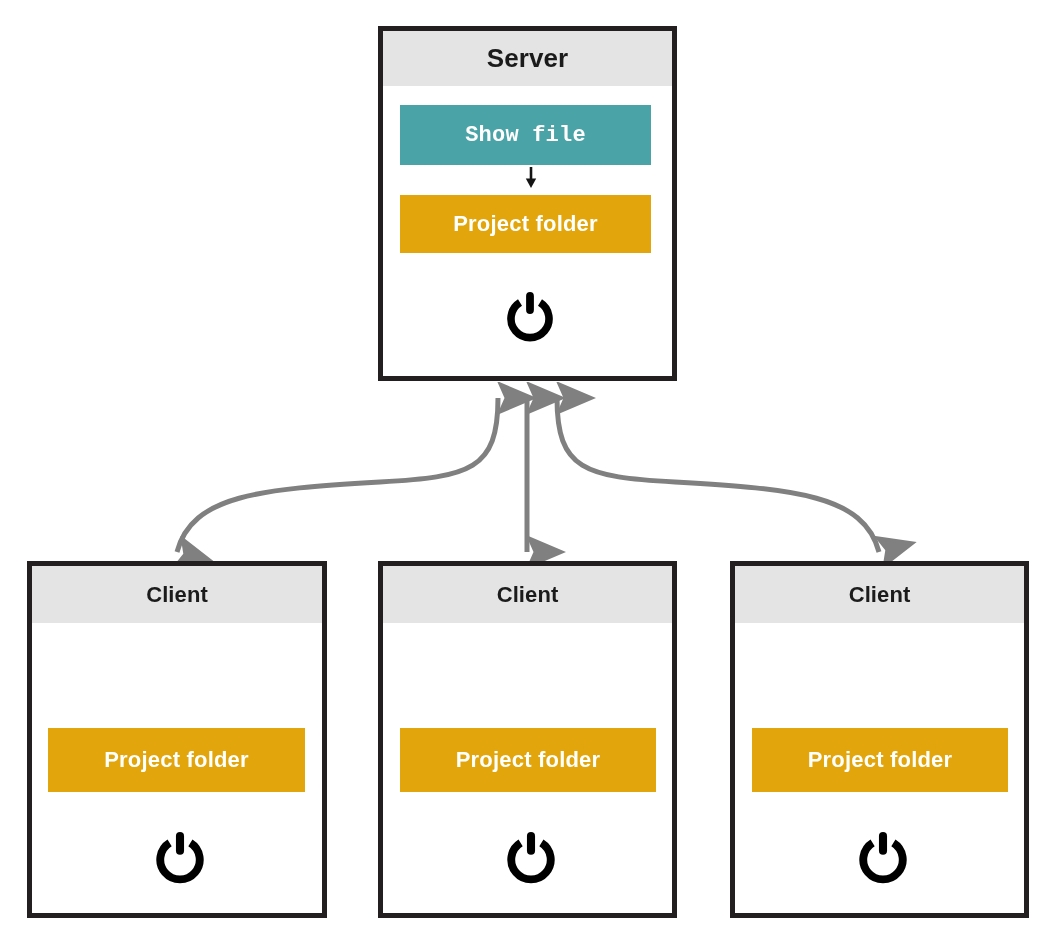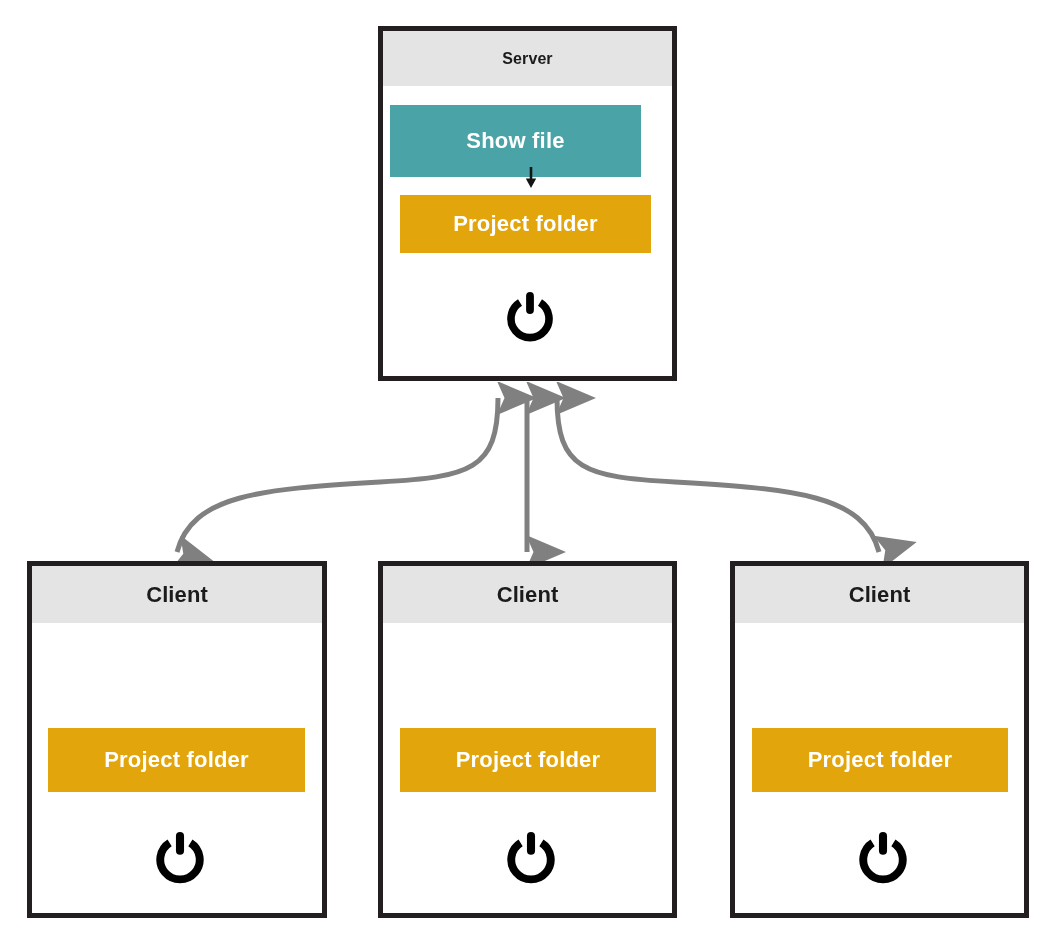--- a/index.html
+++ b/index.html
@@ -96,24 +96,24 @@
       <path d="M 527,398 L 527,552" fill="none" stroke="#808080" stroke-width="5" marker-start="url(#ah-up)" marker-end="url(#ah-down)"></path>
     </g>
 
     <g>
       <path d="M 557,398 C 557,470 585,477 675,482 C 795,489 864,495 879,552" fill="none" stroke="#808080" stroke-width="5" marker-start="url(#ah-up)" marker-end="url(#ah-down)"></path>
     </g>
   </svg>
 
   <div class="machine" style="left:378px; top:26px; width:299px; height:355px;">
     <div class="machine-header" style="height:55px;">
-      <span class="machine-title" style="font-size:16px;">Server</span>
+      <span class="machine-title" style="font-size:26px;">Server</span>
     </div>
 
-    <div class="bar bar-teal" style="left:7px; top:74px; width:251px; height:72px;">
+    <div class="bar bar-teal" style="left:17px; top:74px; width:251px; height:60px;font-family:Liberation Mono, monospace;">
       <span class="bar-label" style="font-size:22px;">Show file</span>
     </div>
 
     <svg class="inner-arrow" style="left:138px; top:136px;" width="20" height="24" viewBox="0 0 20 24" xmlns="http://www.w3.org/2000/svg">
       <path d="M10,0 L10,14" stroke="#141414" stroke-width="2.6" fill="none"></path>
       <path d="M10,21 L4.8,11.5 L15.2,11.5 Z" fill="#141414"></path>
     </svg>
 
     <div class="bar bar-amber" style="left:17px; top:157px; width:251px; height:58px;">
       <span class="bar-label" style="font-size:22px;">Project folder</span>

